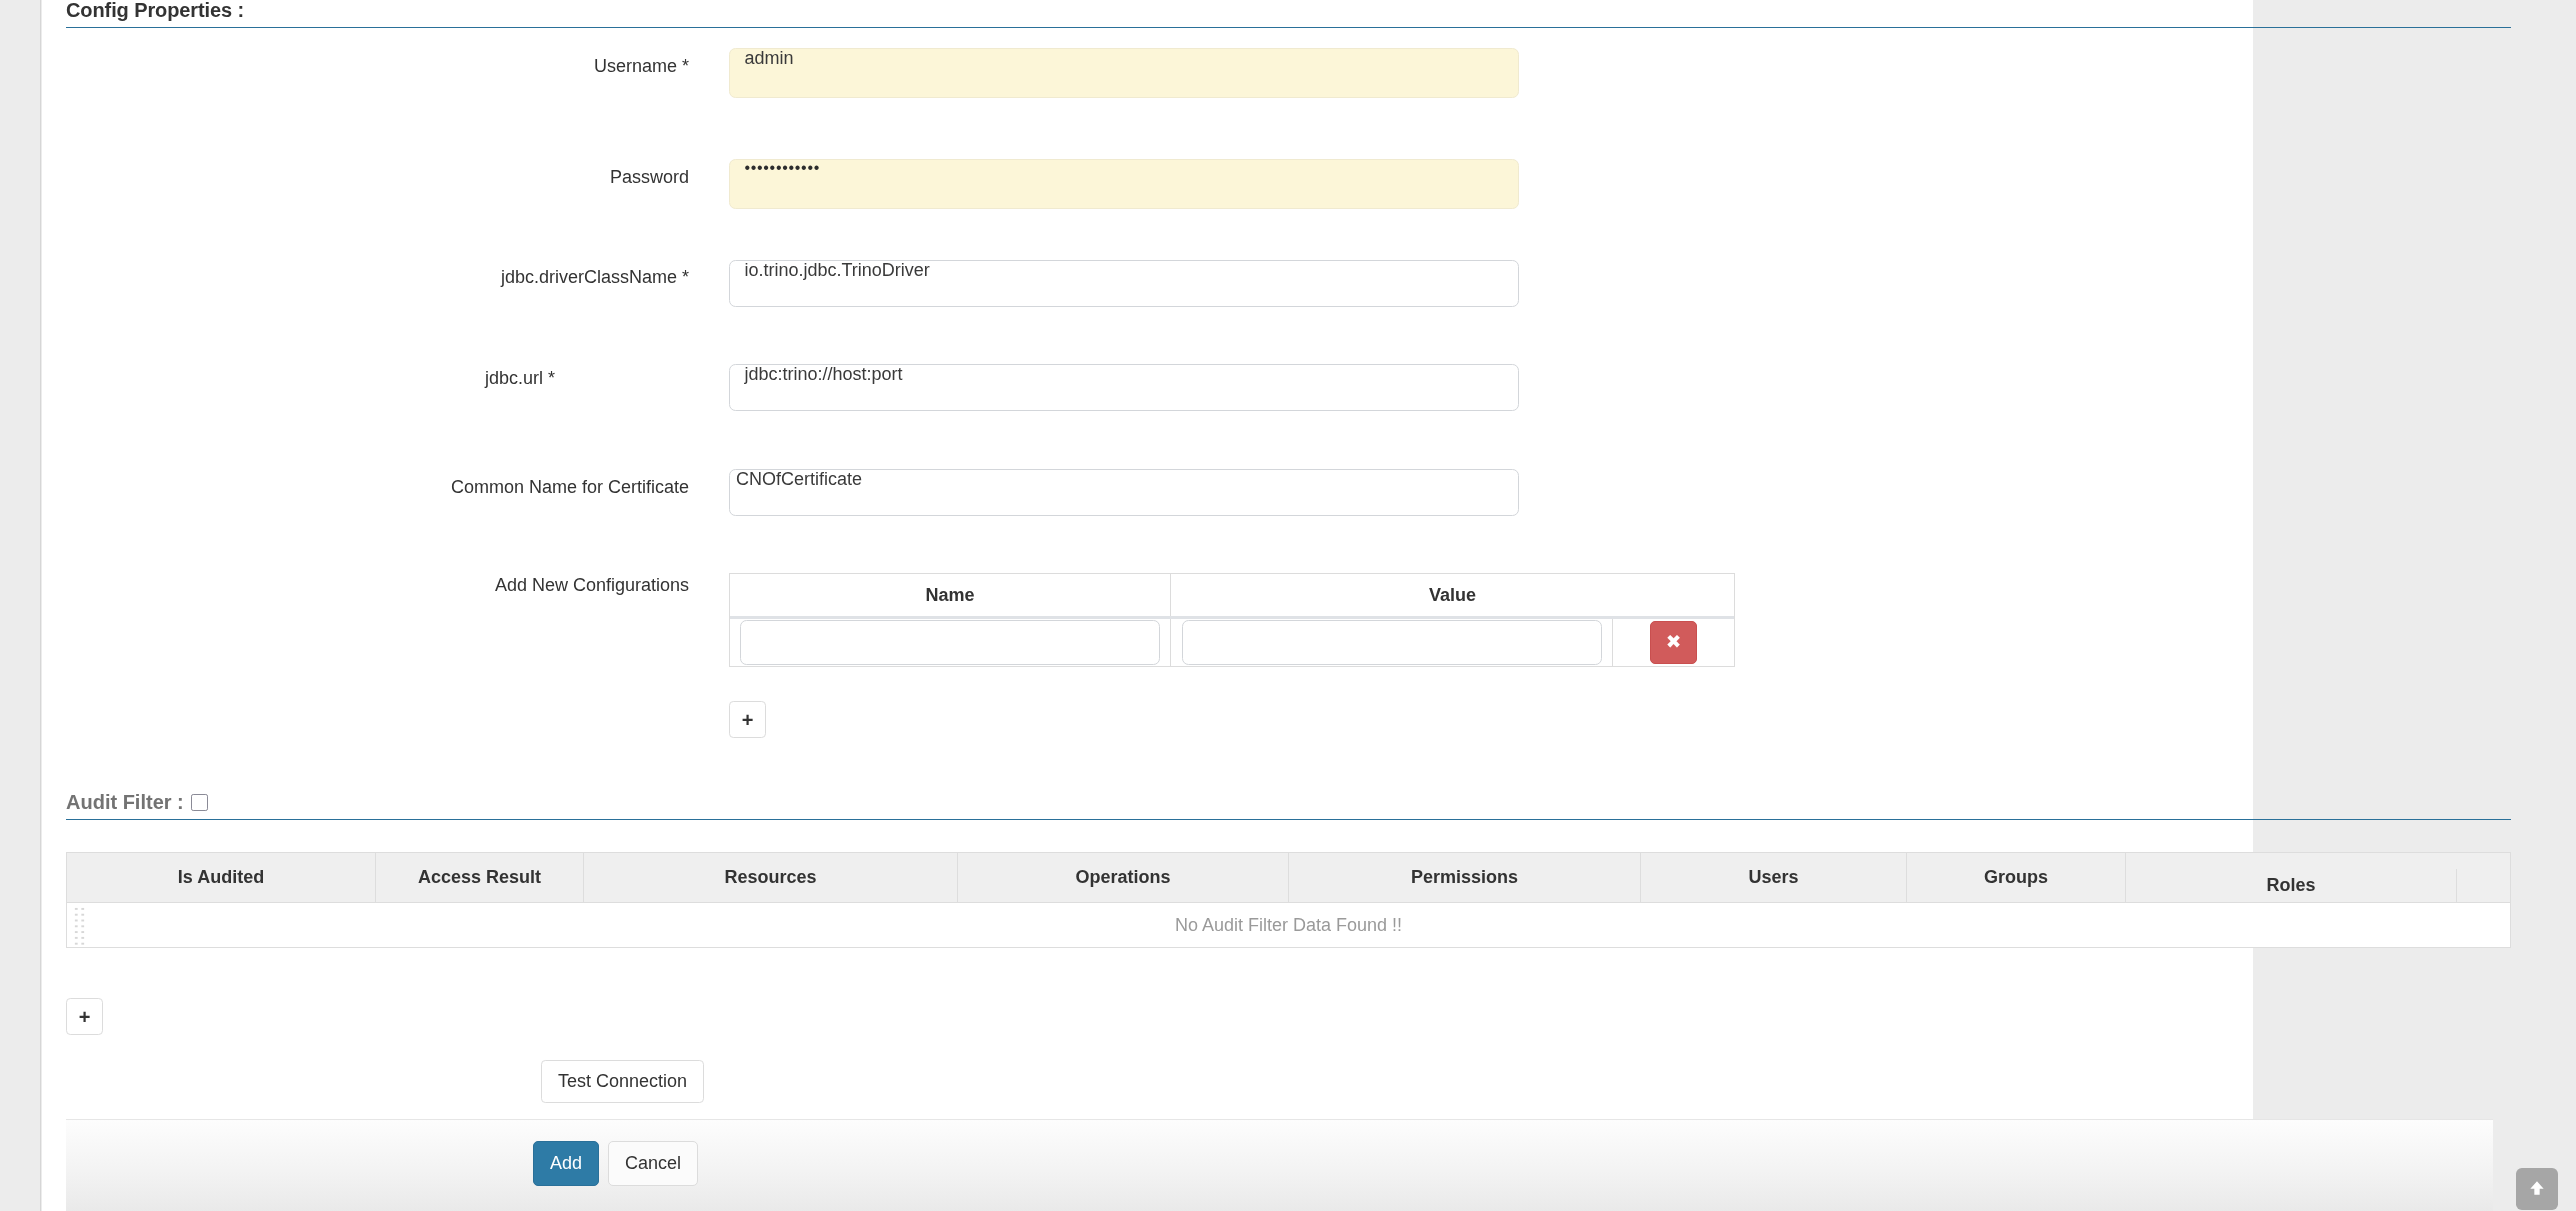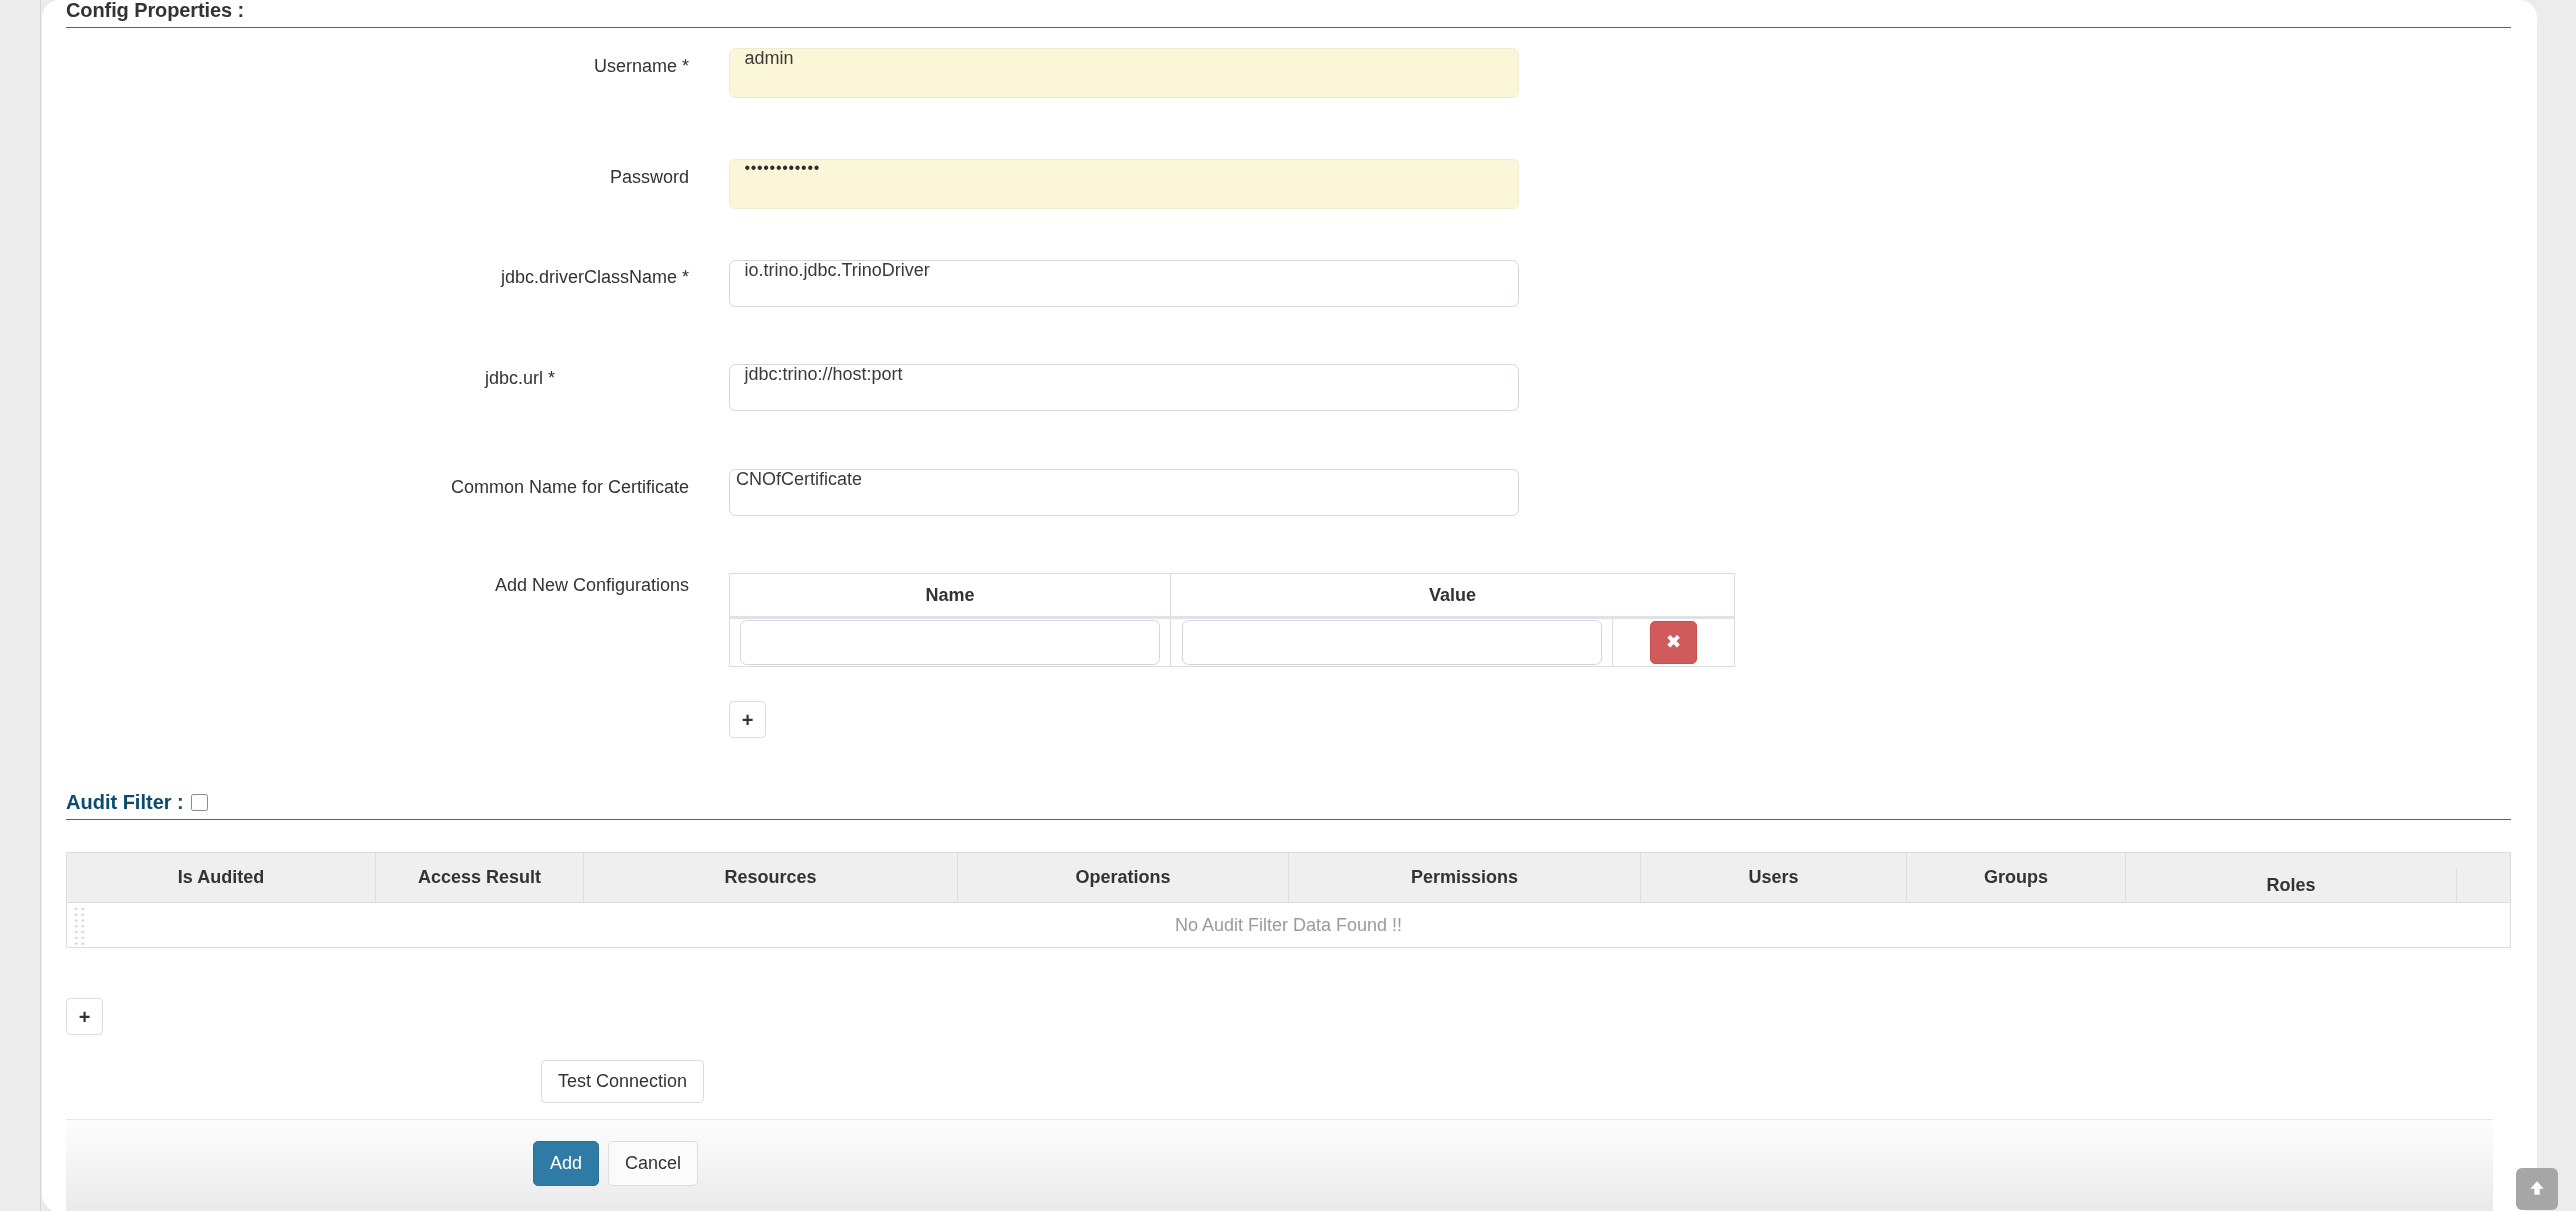--- a/index.html
+++ b/index.html
@@ -19,23 +19,22 @@
   }
   #sidebar-strip {
     position: absolute; left: 0; top: 0;
     width: 41px; height: 1212px;
     background: #ececec;
     border-right: 1.4px solid #d6d6d6;
   }
   #content {
     position: absolute;
     left: 42px; top: 0;
-    width: 2495px; height: 1212px;
-    background: #ffffff;
-    border-radius: 18px;
+    width: 2211px; height: 1212px;
+    background: #ffffff;
   }
   #right-gutter {
     position: absolute;
     left: 2537px; top: 0;
     width: 39px; height: 1212px;
     background: #ececec;
   }
 
   
   .section-head {
@@ -149,21 +148,21 @@
     font-family: "Liberation Sans", sans-serif;
   }
 
   
   .audit-head-wrap {
     position: absolute;
     display: flex; align-items: center; gap: 7.2px;
     white-space: nowrap;
   }
   .audit-head-wrap .lbl {
-    font-size: 20px; font-weight: bold; color: #0c4a6e;
+    font-size: 20px; font-weight: bold; color: #737373;
   }
   .chk {
     width: 17px; height: 17px;
     border: 1.4px solid #8a8a96;
     border-radius: 2.2px;
     background: #ffffff;
     display: inline-block;
     cursor: pointer;
   }
 

